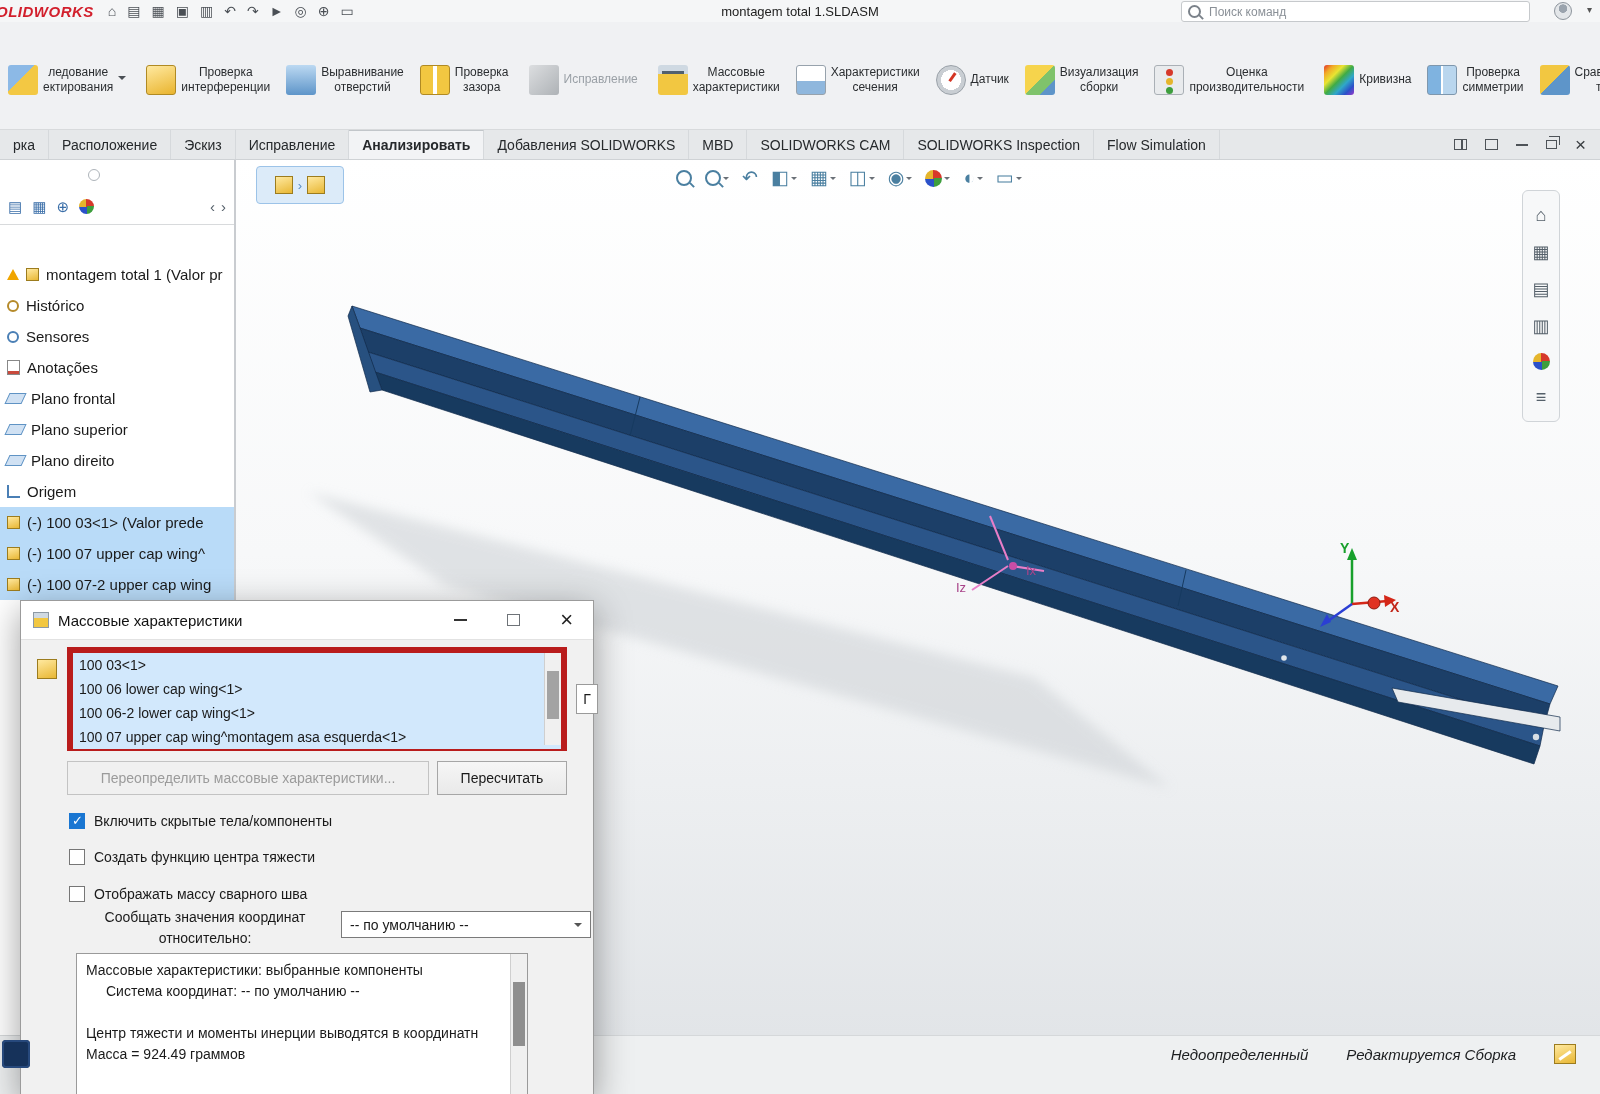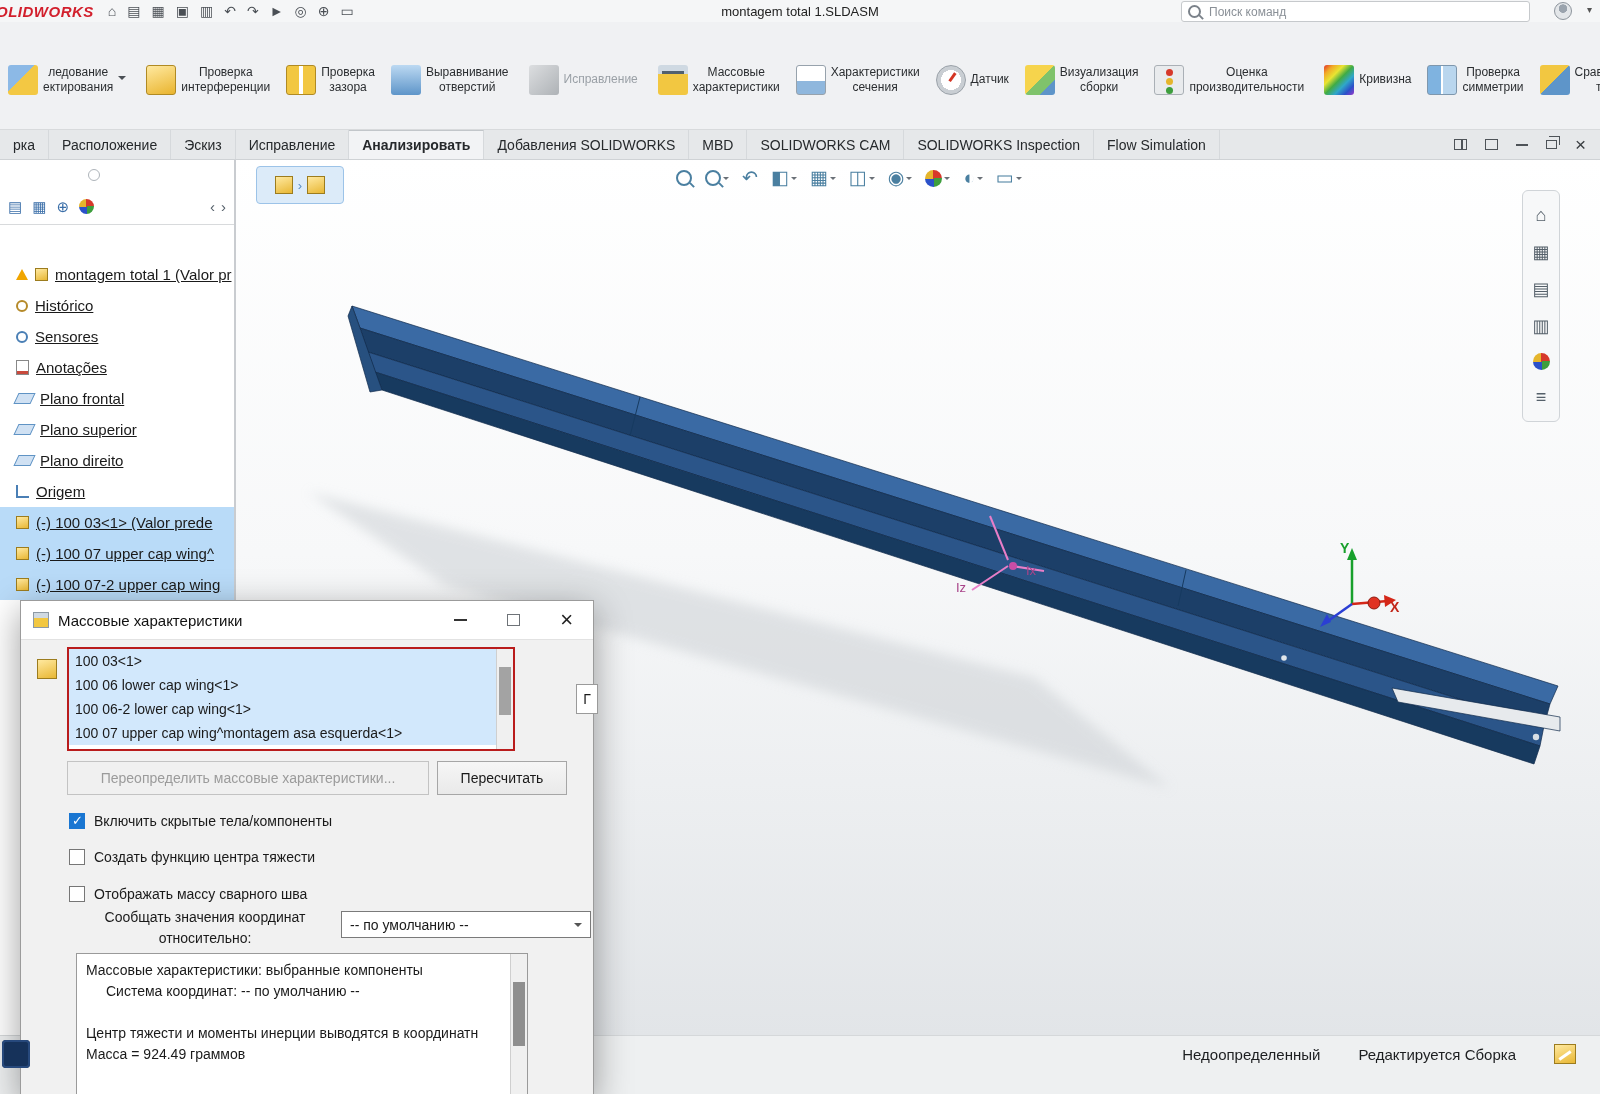--- a/index.html
+++ b/index.html
@@ -94,42 +94,42 @@
 
   
   #tree-panel{position:absolute;left:0;top:159px;width:236px;bottom:59px;background:#ffffff;
               border-right:2px solid #c9ccd0;z-index:20;box-sizing:border-box;}
   .panel-handle{position:absolute;left:88px;top:10px;width:10px;height:10px;border:1px solid #aeb4ba;border-radius:50%;}
   .panel-tabs{position:absolute;left:0;top:30px;width:100%;height:36px;border-bottom:1px solid #d8dadc;
               display:flex;align-items:center;gap:10px;padding:0 8px;box-sizing:border-box;}
   .pt-ico{font-size:15px;color:#3a6ea8;}
   .pt-arrows{margin-left:auto;display:flex;gap:6px;color:#55606a;font-size:15px;}
   .tree-list{position:absolute;left:0;top:100px;width:100%;}
-  .trow{display:flex;align-items:center;height:31px;padding-left:16px;gap:7px;font-size:15px;color:#1a1a1a;text-decoration:underline;}
+  .trow{display:flex;align-items:center;height:31px;padding-left:7px;gap:7px;font-size:15px;color:#1a1a1a;}
   .trow.selected{background:#b9dbf8;}
   .tri{width:0;height:0;border-left:6px solid transparent;border-right:6px solid transparent;border-bottom:11px solid #f0a500;flex:none;}
   .ico-comp{width:13px;height:13px;background:linear-gradient(160deg,#ffe9a0,#e8b734);border:1px solid #9c7c1e;box-sizing:border-box;flex:none;}
   .ico-hist{width:12px;height:12px;border:2px solid #b58a2a;border-radius:50%;box-sizing:border-box;flex:none;}
   .ico-sensorsm{width:12px;height:12px;border:2px solid #4a7fb5;border-radius:50%;box-sizing:border-box;flex:none;}
   .ico-notes{width:11px;height:13px;background:#fff;border:1px solid #888;box-shadow:inset 0 -3px 0 #c94a3d;flex:none;}
   .ico-plane{width:15px;height:9px;background:rgba(120,170,220,.35);border:1px solid #5f93c4;transform:skewX(-25deg);flex:none;}
   .ico-origin{width:11px;height:11px;border-left:2px solid #4a7fb5;border-bottom:2px solid #4a7fb5;flex:none;}
 
   
   #dialog{position:absolute;left:20px;top:600px;width:572px;height:494px;background:#f1f1f1;
           border:1px solid #9b9b9b;box-shadow:0 10px 34px rgba(0,0,0,.38);z-index:50;overflow:hidden;}
   .dlg-title{height:38px;background:#ffffff;display:flex;align-items:center;padding:0 12px;gap:9px;border-bottom:1px solid #e2e2e2;}
   .dlg-ico{width:16px;height:16px;background:linear-gradient(180deg,#cfd9e2 0 35%,#f2c741 35% 100%);border:1px solid #8d99a4;box-sizing:border-box;}
   .dlg-title-text{font-size:15px;color:#111;}
   .dlg-ctrls{margin-left:auto;display:flex;align-items:center;gap:40px;padding-right:8px;color:#222;}
   .dmin{width:13px;height:2px;background:#333;}
   .dmax{width:13px;height:12px;border:1.6px solid #6e7378;box-sizing:border-box;}
   .dclose{font-size:22px;line-height:22px;color:#222;}
   .asm-ico{position:absolute;left:16px;top:58px;width:20px;height:20px;background:linear-gradient(160deg,#ffe9a0,#e8b734);border:1px solid #9c7c1e;box-sizing:border-box;}
-  .listbox{position:absolute;left:46px;top:46px;width:448px;height:104px;background:#fff;border:2px solid #b91c1c;box-sizing:border-box;}
+  .listbox{position:absolute;left:46px;top:46px;width:500px;height:104px;background:#fff;border:6px solid #b91c1c;box-sizing:border-box;}
   .li{height:24px;line-height:24px;font-size:14px;padding-left:6px;background:#d2e8fc;white-space:nowrap;overflow:hidden;}
   .lb-scroll{position:absolute;right:0;top:0;bottom:0;width:16px;background:#f0f0f0;border-left:1px solid #cfcfcf;}
   .lb-thumb{position:absolute;left:2px;right:2px;top:18px;height:48px;background:#a3a3a3;}
   .dbtn{position:absolute;height:34px;border:1px solid #a6a6a6;background:linear-gradient(180deg,#f6f6f6,#e9e9e9);
         font-size:14px;display:flex;align-items:center;justify-content:center;font-family:inherit;box-sizing:border-box;}
   .dbtn.disabled{color:#9b9b9b;background:#f0f0f0;border-color:#c3c3c3;}
   .cbrow{position:absolute;left:48px;display:flex;align-items:center;gap:9px;font-size:14px;}
   .cb{width:16px;height:16px;border:1px solid #767676;background:#fff;box-sizing:border-box;position:relative;flex:none;}
   .cb.checked{background:#1976d2;border-color:#1976d2;}
   .cb.checked::after{content:"\2713";position:absolute;left:2px;top:-1px;color:#fff;font-size:13px;}
@@ -142,21 +142,21 @@
   .res-line{min-height:21px;line-height:21px;white-space:nowrap;overflow:hidden;}
   .res-line.indent{padding-left:20px;}
   .res-scroll{position:absolute;right:0;top:0;bottom:0;width:16px;background:#f0f0f0;border-left:1px solid #cfcfcf;}
   .res-thumb{position:absolute;left:2px;right:2px;top:28px;height:64px;background:#8f8f8f;}
   #clipped-box{position:absolute;left:576px;top:684px;width:22px;height:30px;background:#fff;border:1px solid #9a9a9a;
                z-index:55;display:flex;align-items:center;justify-content:center;font-size:14px;box-sizing:border-box;}
 
   
   #statusbar{position:absolute;left:0;top:1035px;width:1600px;height:59px;background:#eef0f1;
              border-top:1px solid #d5d8da;z-index:15;display:flex;align-items:flex-start;}
-  .sb-inner{display:flex;align-items:center;gap:38px;margin-left:auto;padding:8px 24px 0 0;font-size:15px;color:#1c1e20;}
+  .sb-inner{display:flex;align-items:center;gap:38px;margin-left:auto;padding:8px 24px 0 0;font-size:15px;color:#1c1e20;font-style:italic;}
   .sb-ico{width:22px;height:20px;background:linear-gradient(160deg,#ffe9a0,#e8b734);border:1px solid #9c7c1e;box-sizing:border-box;position:relative;}
   .sb-ico::after{content:"";position:absolute;left:3px;top:9px;width:14px;height:3px;background:#fff;transform:rotate(-35deg);}
   #taskbar-icon{position:absolute;left:2px;top:1040px;width:28px;height:28px;background:#16325a;border-radius:4px;z-index:60;
                 box-shadow:inset 0 0 0 2px #27497c;}
 </style>
 </head>
 <body>
 
 <div id="titlebar">
   <span class="logo">OLIDWORKS</span>
@@ -187,26 +187,26 @@
     <div class="ricon ic-study"></div>
     <div class="rlabel">ледование ектирования</div>
     <div class="rcaret"></div>
   </div>
   <div class="rsep"></div>
   <div class="rbtn">
     <div class="ricon ic-interf"></div>
     <div class="rlabel">Проверка интерференции</div>
   </div>
   <div class="rbtn">
+    <div class="ricon ic-holes"></div>
+    <div class="rlabel">Выравнивание отверстий</div>
+  </div>
+  <div class="rbtn">
     <div class="ricon ic-clear"></div>
     <div class="rlabel">Проверка зазора</div>
-  </div>
-  <div class="rbtn">
-    <div class="ricon ic-holes"></div>
-    <div class="rlabel">Выравнивание отверстий</div>
   </div>
   <div class="rsep"></div>
   <div class="rbtn disabled">
     <div class="ricon ic-repair"></div>
     <div class="rlabel">Исправление</div>
   </div>
   <div class="rsep"></div>
   <div class="rbtn">
     <div class="ricon ic-mass"></div>
     <div class="rlabel">Массовые характеристики</div>

